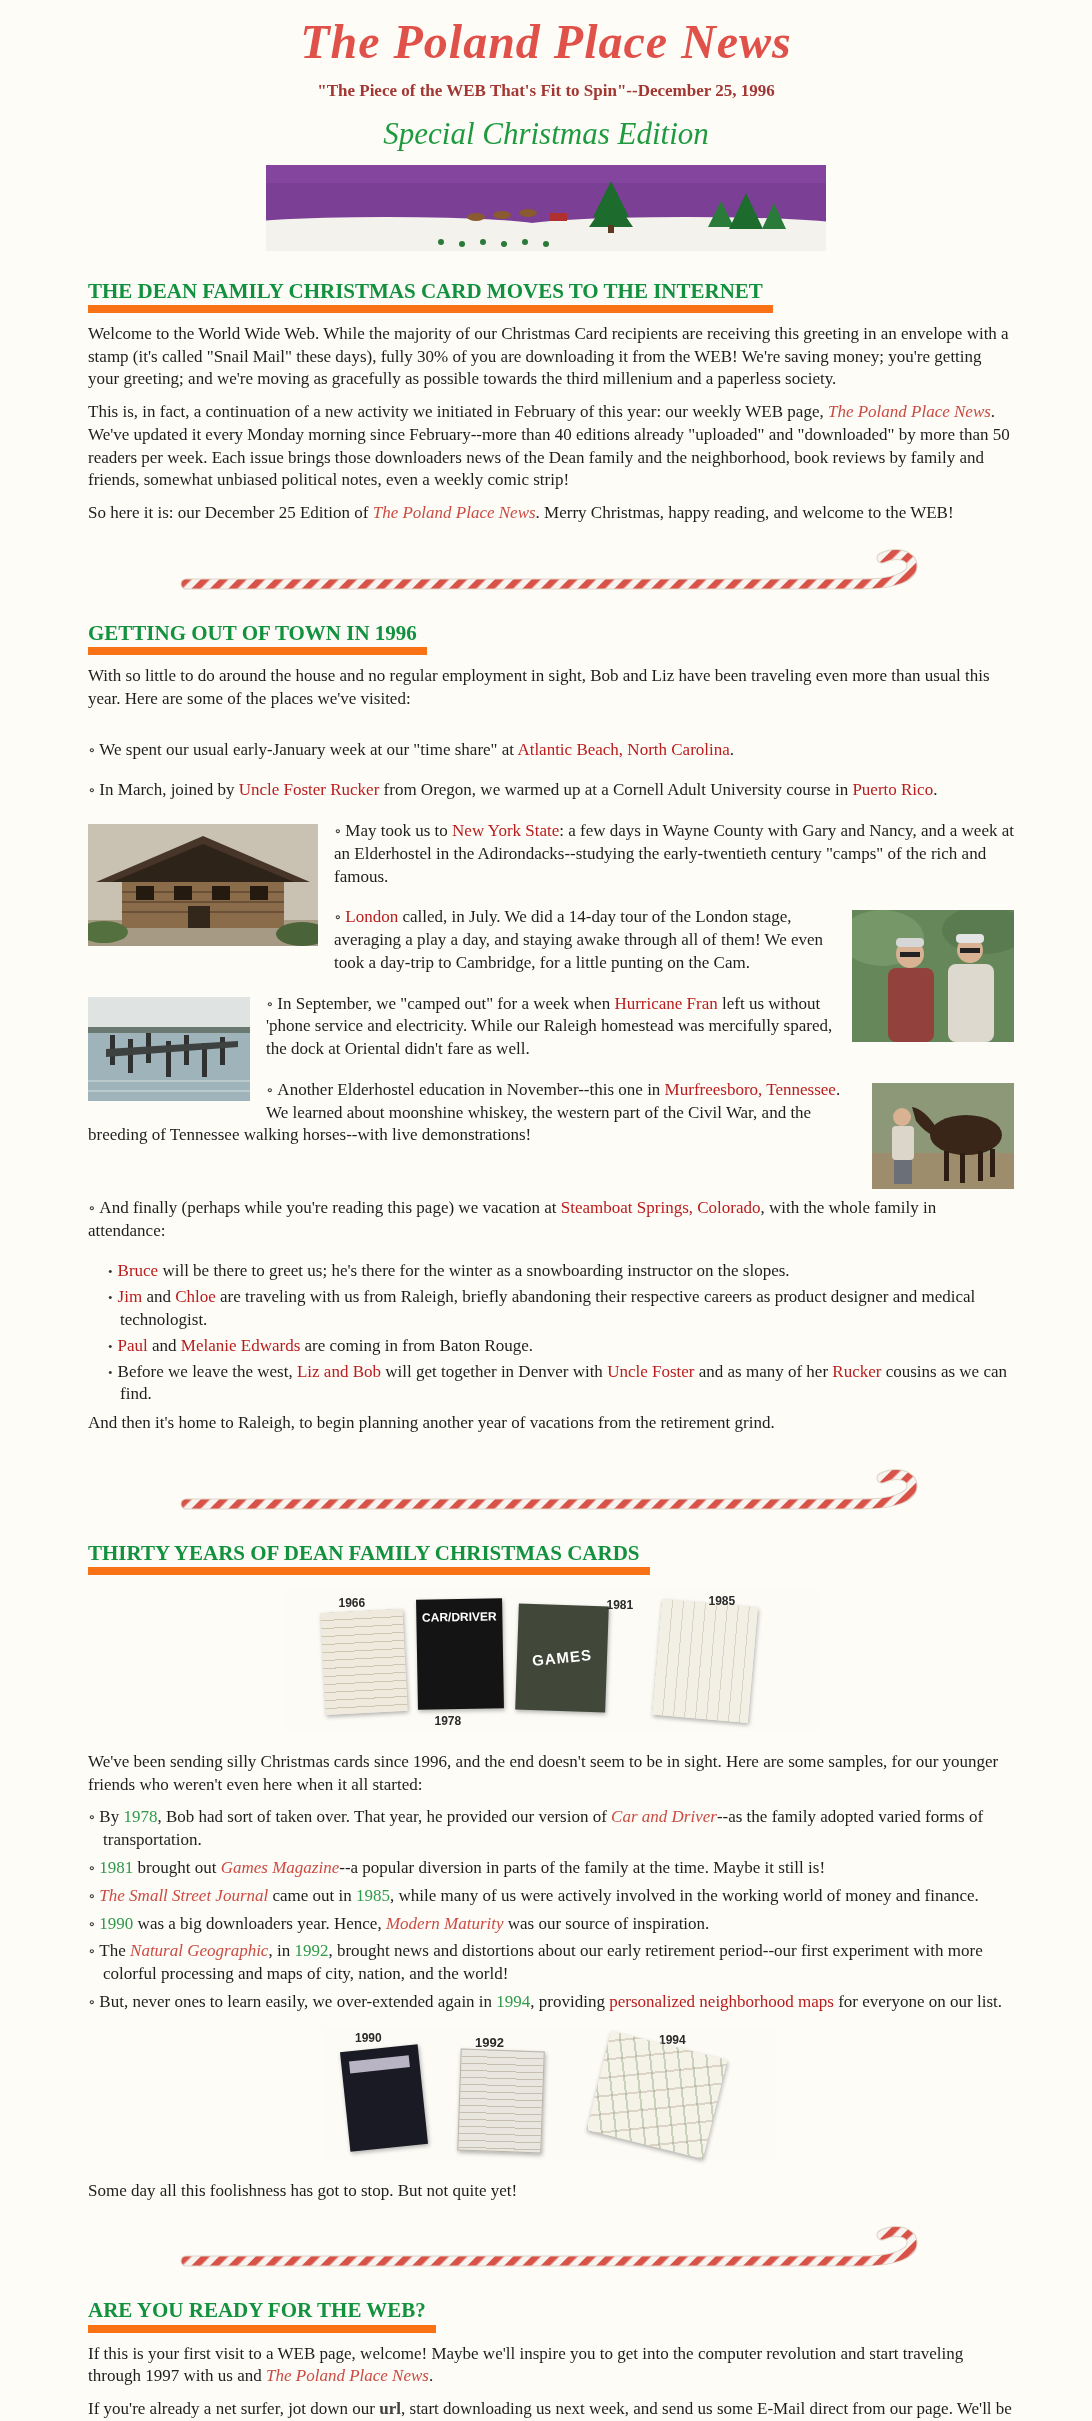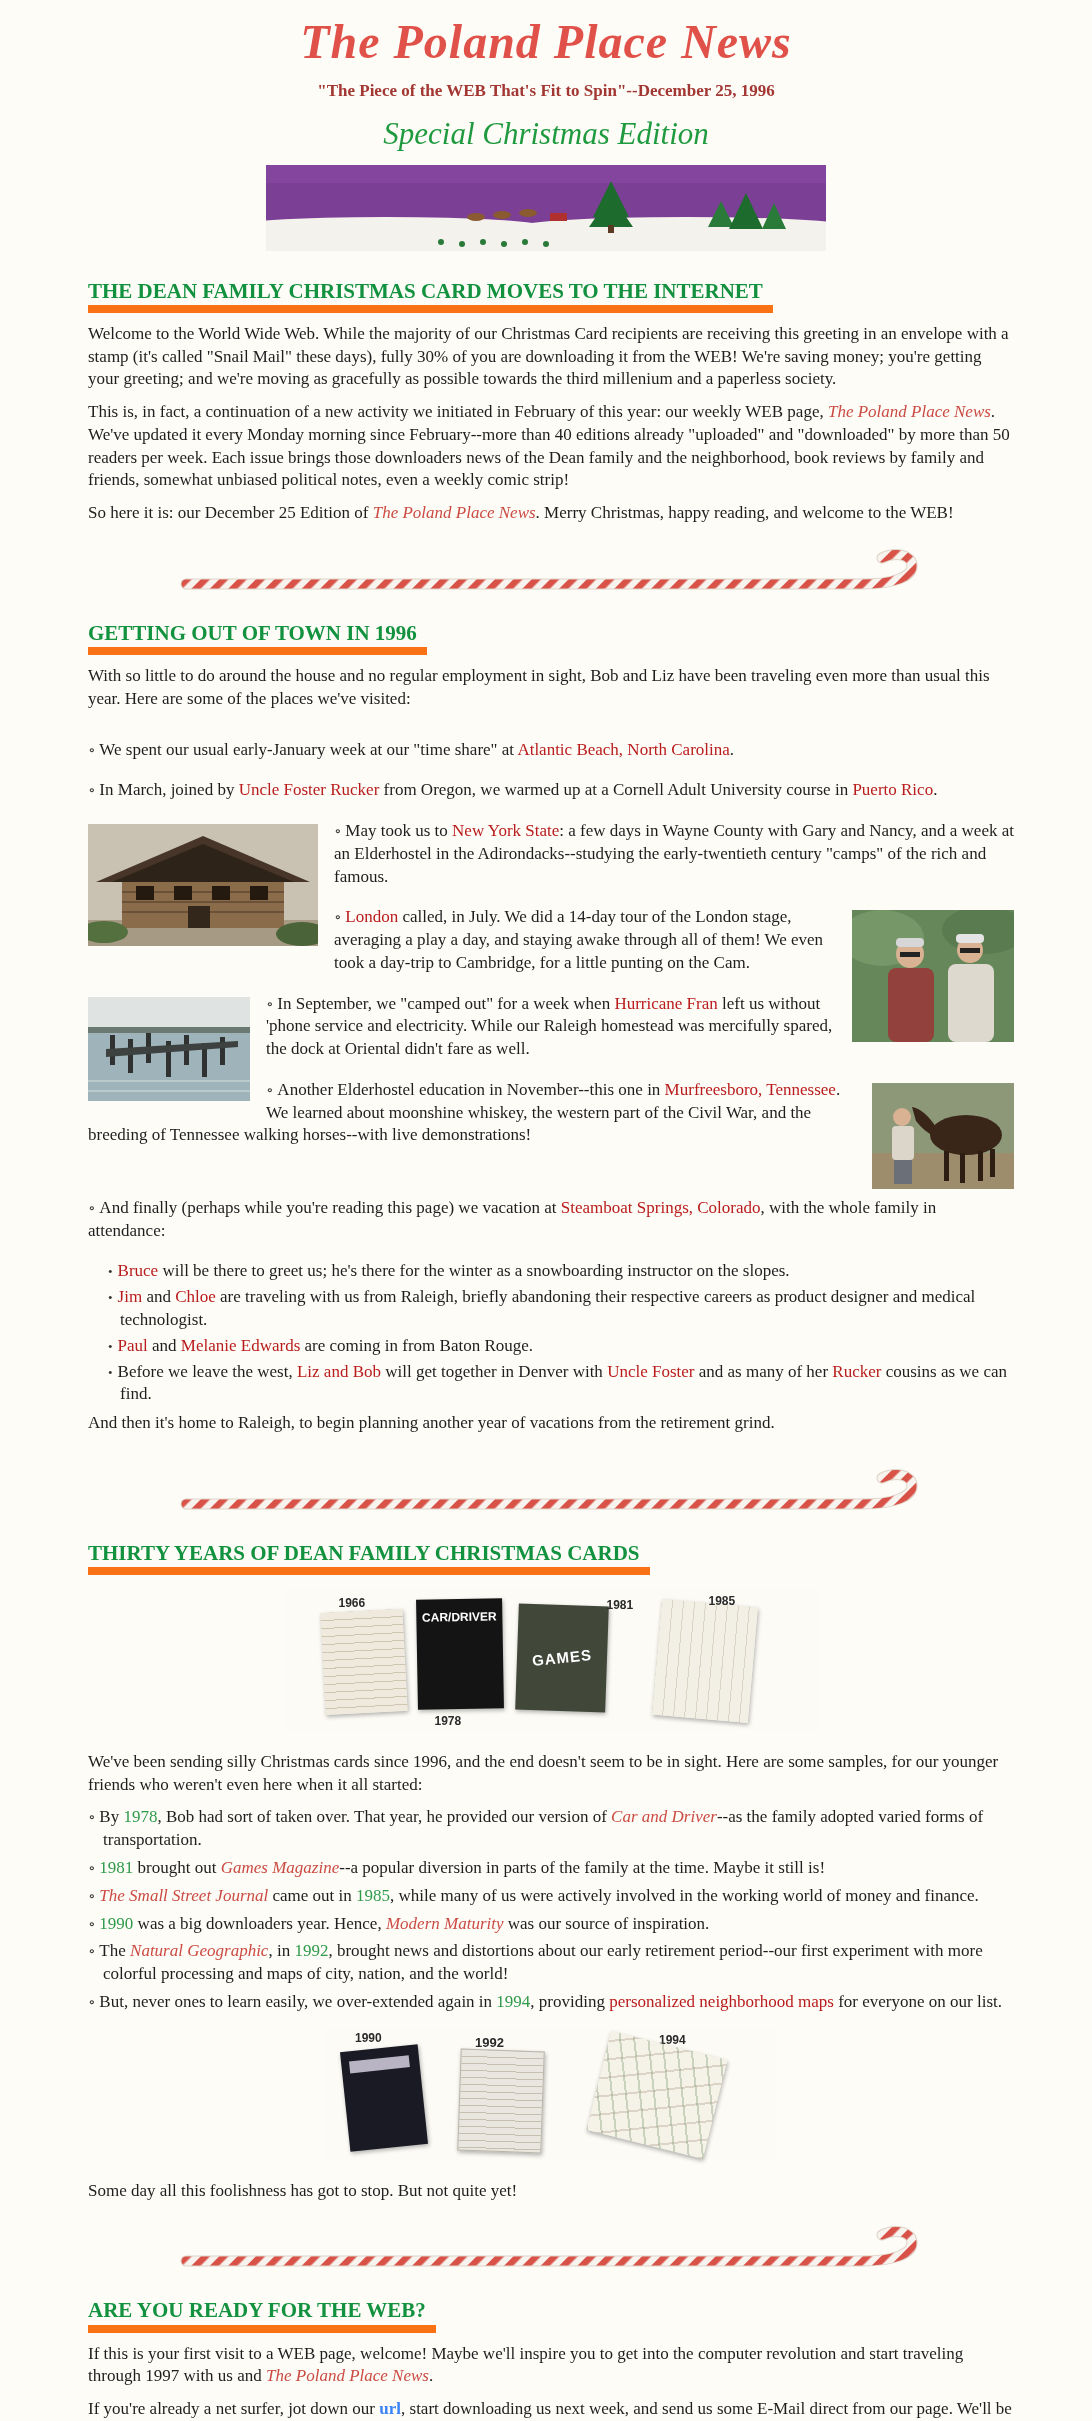--- a/index.html
+++ b/index.html
@@ -51,21 +51,21 @@
   h2.section-heading span {
     display: inline-block;
     border-bottom: 8px solid #f97316;
     padding-right: 10px;
     font-family: Liberation Serif, serif;
   }
   p { margin: 10px 0; }
 
   .seg-link        { color: #b91c1c; }
   .seg-link-italic { color: #cb4b43; font-style: italic; }
-  .seg-link-bold   { color: #3b82f6; font-weight: bold; text-align: center; }
+  .seg-link-bold   { color: #404040; font-weight: bold; text-align: center; }
   .seg-year        { color: #2f9a4a; }
 
   
   .b-loose { margin: 18px 0; }
   .b-loose::before { content: "\2218"; font-size: 15px; margin-right: 4px; color: #333; }
   .b-tight { margin: 5px 0; padding-left: 15px; text-indent: -15px; }
   .b-tight::before { content: "\2218"; font-size: 15px; margin-right: 4px; color: #333; }
   .sub-bullets { margin: 2px 0 6px 20px; }
   .sub { margin: 3px 0; padding-left: 12px; text-indent: -12px; }
   .sub::before { content: "\2022"; font-size: 13px; margin-right: 5px; color: #333; }

